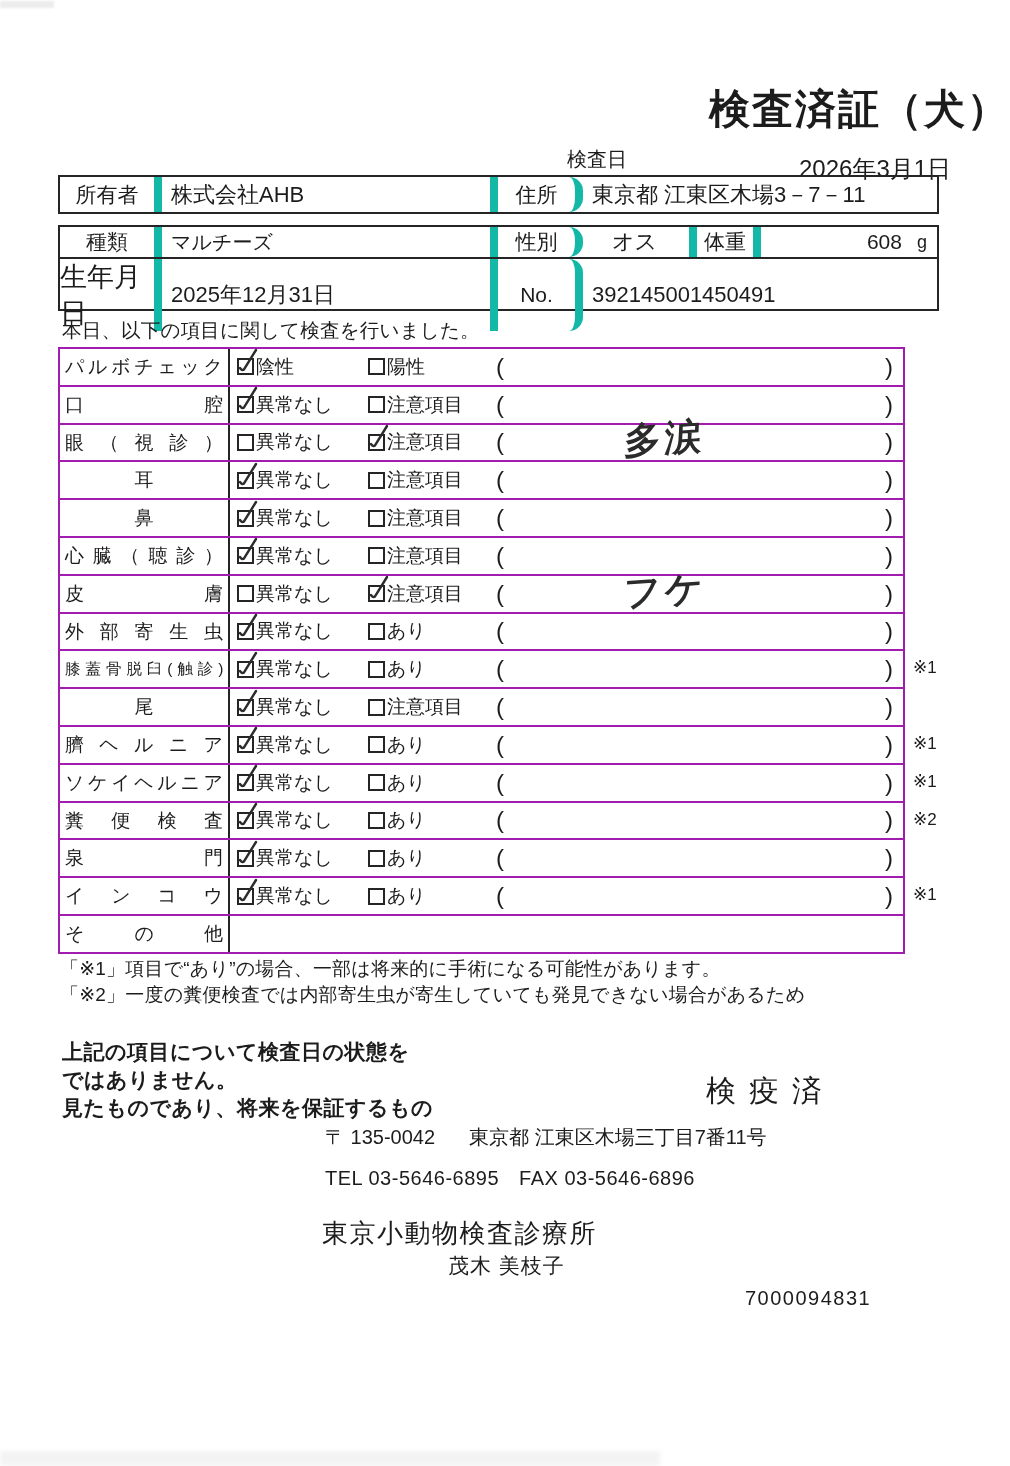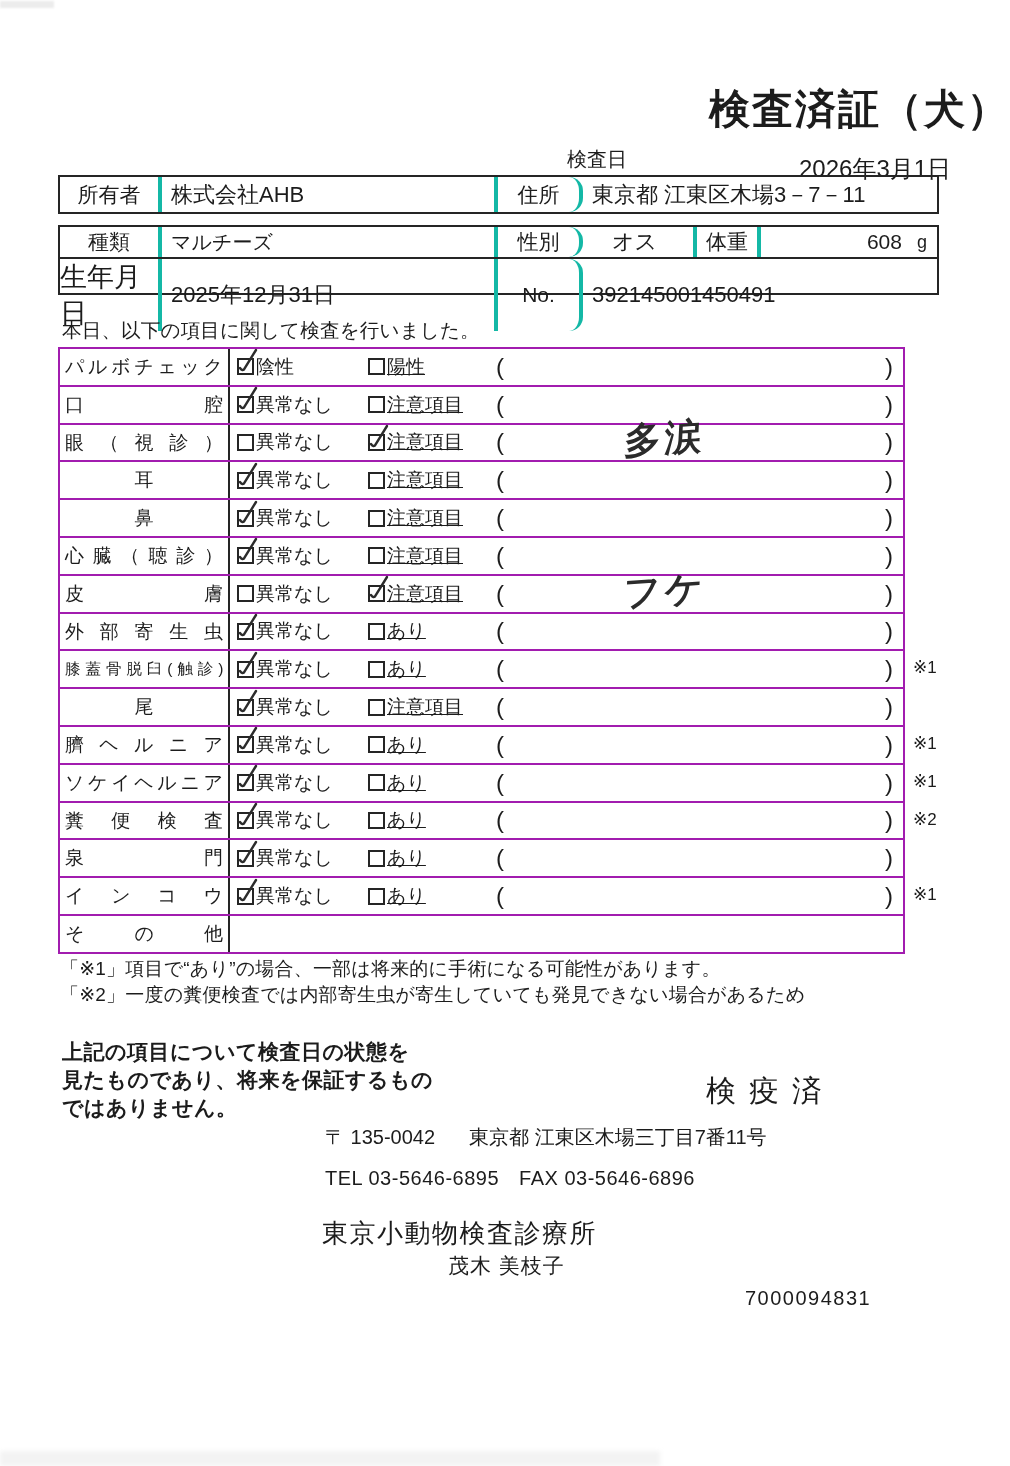--- a/index.html
+++ b/index.html
@@ -19,28 +19,28 @@
   .doc-title { top:82px; left:0; width:100%; text-align:right;
     font-size:41px; font-weight:700; letter-spacing:2px; }
 
   
   .insp-date-label { top:146px; left:567px; font-size:20px; }
   .insp-date-value { top:153px; left:799px; font-size:24px; }
 
   
   .tableA { left:58px; top:175px; width:881px; height:39px;
     border:2px solid #252525; display:flex; }
-  .tableB { left:58px; top:225px; width:881px; height:70px;
+  .tableB { left:58px; top:225px; width:881px; height:86px;
     border:2px solid #252525; display:flex; flex-direction:column; }
   .hrow { display:flex; flex:1; }
   .hrow.first { border-bottom:2px solid #252525; }
   .hcell { display:flex; align-items:center; height:100%; }
   .hcell.lab { justify-content:center; font-size:21px; }
   .hcell.val { padding-left:9px; font-size:22px; }
-  .br { border-right:4px solid #14b8a6; }
+  .br { border-right:8px solid #14b8a6; }
   .w-lab1 { width:102px; } .w-val1 { width:336px; } .w-lab2 { width:85px;border-radius:14px; }
   .w-sex  { width:94px;margin-left:20px; } .w-wlab { width:64px; }
   .weight-cell { flex:1; justify-content:flex-end; padding-right:10px; font-size:21px; }
   .weight-unit { font-size:18px; margin-left:15px; }
   .no-label { font-size:19px; }
 
   
   .intro { left:62px; top:317px; font-size:19.5px; letter-spacing:0.2px; }
 
   
@@ -48,21 +48,21 @@
   .trow { display:flex; margin-top:-2px; position:relative; }
   .trow:first-child { margin-top:0; }
   .trow-box { width:847px; height:39.8px; border:2px solid #a21caf; display:flex; overflow:visible; }
   .tlabel { width:170px; border-right:2px solid #252525; padding:0 5px;
     font-size:19px; line-height:35px; white-space:nowrap; overflow:hidden;
     text-align:justify; text-align-last:justify; }
   .tlabel.center { text-align:center; text-align-last:center; }
   .tlabel.small { font-size:15.5px; letter-spacing:-0.5px; }
   .tbody { flex:1; position:relative; }
   .opt { position:absolute; top:0; height:100%; display:flex; align-items:center; font-size:19px; white-space:nowrap; }
-  .opt1 { left:7px; } .opt2 { left:138px;text-decoration:underline; }
+  .opt1 { left:7px; } .opt2 { left:138px; }
   .cb { width:17px; height:17px; border:2px solid #252525; display:inline-block;
     position:relative; margin-right:2px; flex:none; }
   .cb svg { position:absolute; left:-4px; top:-13px; overflow:visible; display:none; }
   .po { position:absolute; left:266px; top:0; height:100%; display:flex; align-items:center; font-size:24px; }
   .pc { position:absolute; right:10px; top:0; height:100%; display:flex; align-items:center; font-size:24px; }
   .note { position:absolute; left:270px; width:330px; top:50%; text-align:center;
     font-size:37px; font-weight:700; color:#2b2b2b; z-index:3;
     transform:translateY(-56%) rotate(-4deg) skewX(-7deg); letter-spacing:4px; pointer-events:none; }
   .tref { font-size:17px; line-height:38px; margin-left:8px; white-space:nowrap; }
 
@@ -484,22 +484,22 @@
   </div>
   </div>
 
 <div class="abs notes">
   <div>「※1」項目で“あり”の場合、一部は将来的に手術になる可能性があります。</div>
   <div>「※2」一度の糞便検査では内部寄生虫が寄生していても発見できない場合があるため</div>
 </div>
 
 <div class="abs disclaimer">
   <div>上記の項目について検査日の状態を</div>
+  <div>ではありません。</div>
   <div>見たものであり、将来を保証するもの</div>
-  <div>ではありません。</div>
 </div>
 
 <div class="abs stamp">検疫済</div>
 
 <div class="abs addr-line">
   <span>〒 135-0042</span>
   <span>東京都 江東区木場三丁目7番11号</span>
 </div>
 <div class="abs tel-line">
   <span>TEL 03-5646-6895</span>

